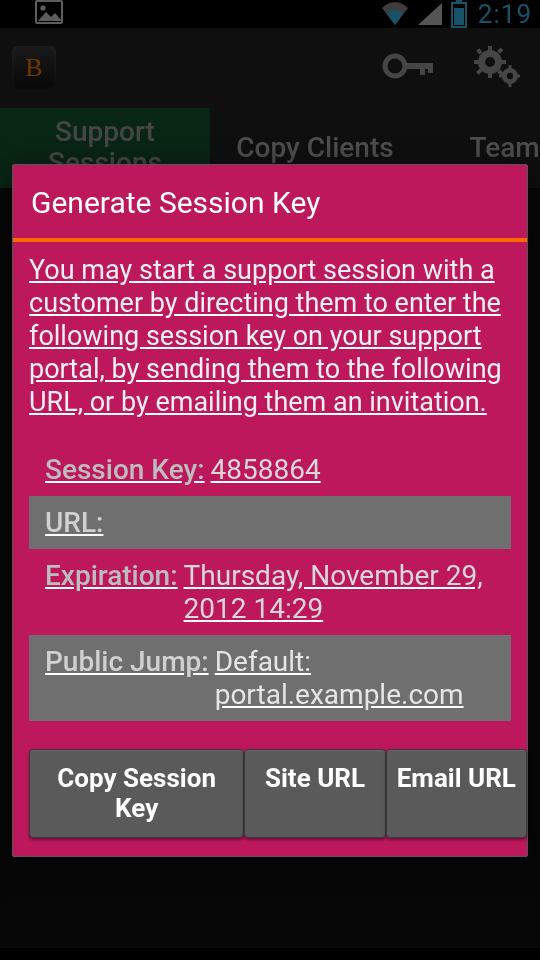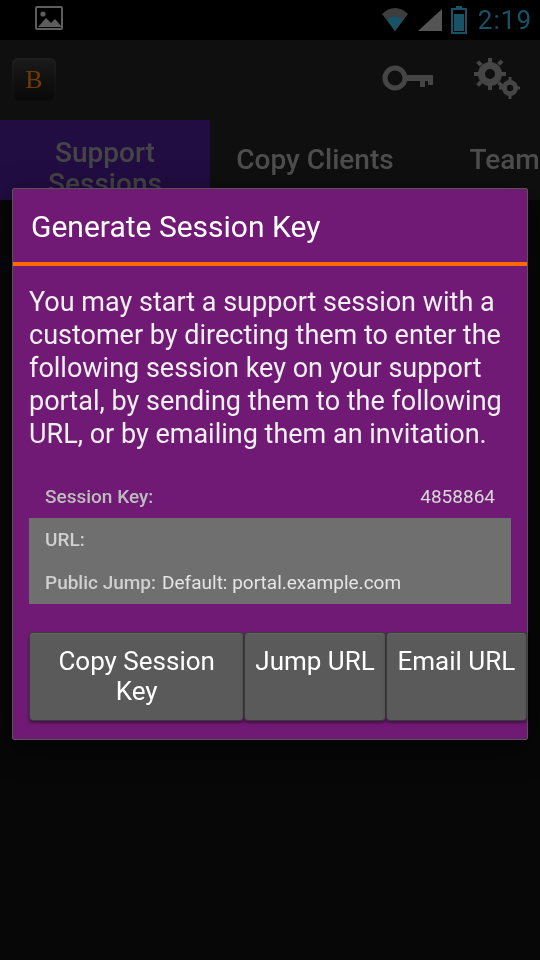--- a/index.html
+++ b/index.html
@@ -1,21 +1,21 @@
 <!DOCTYPE html>
 <html><head>
 <meta charset="utf-8">
 <style>
   * { margin:0; padding:0; box-sizing:border-box; }
   html,body { width:540px; height:960px; overflow:hidden; font-family:"Roboto","Helvetica Neue",Arial,sans-serif; }
   body { background:#000; color:#fff; position:relative; }
 
   
   .status-bar {
-    height:40px; background:#000; display:flex; align-items:center;
+    height:28px; background:#000; display:flex; align-items:center;
     padding:0 8px; justify-content:space-between;margin-left:27px;
   }
   .status-left { display:flex; align-items:center; }
   .status-right { display:flex; align-items:center; gap:6px; }
   .status-right svg { display:block; }
   .clock { color:#33b5e5; font-size:26px; letter-spacing:1px; margin-left:4px; font-weight:400; }
 
   
   .toolbar {
     height:80px; background:#222; display:flex; align-items:center;
@@ -31,56 +31,56 @@
   }
   .toolbar-right { display:flex; align-items:center; gap:38px; margin-right:8px; }
 
   
   .tabs { height:80px; background:#222; display:flex; align-items:stretch; overflow:hidden; }
   .tab {
     flex:0 0 210px; display:flex; align-items:center; justify-content:center;
     text-align:center; color:#aaa; font-size:28px; font-weight:500;
     line-height:1.1;
   }
-  .tab.active { background:#4c1d95; color:#9a9a9a;align-items:flex-end; }
+  .tab.active { background:#14532d; color:#9a9a9a; }
 
   
   .main-area { height:760px; background:#111; }
 
   
   .modal-backdrop {
     position:absolute; left:0; top:0; width:540px; height:960px;
     background:rgba(0,0,0,0.55);
   }
   .modal {
-    position:absolute; left:12px; right:12px; top:188px;
-    background:#701a75; border:1px solid #555;
+    position:absolute; left:12px; right:12px; top:164px;
+    background:#be185d; border:1px solid #555;
     border-radius:2px;
     box-shadow:0 8px 30px rgba(0,0,0,0.6);
   }
   .modal-title {
     padding:20px 18px 18px 18px; font-size:30px; font-weight:400; color:#fff;
   }
   .modal-sep { height:4px; background:#ff6a00; }
-  .modal-body { padding:20px 16px 16px 16px; }
+  .modal-body { padding:12px 16px 16px 16px;text-decoration:underline; }
   .modal-desc { font-size:27px; line-height:1.22; color:#f0f0f0; }
 
   .info-block { margin-top:24px; }
   .info-row {
-    display:flex; padding:10px 16px; font-size:19px;
+    display:flex; padding:10px 16px; font-size:28px;
   }
   .info-row.alt { background:#6f6f6f; }
   .info-label { color:#bdbdbd; font-weight:500; flex:0 0 auto; padding-right:6px; }
   .info-row.alt .info-label { color:#d0d0d0;text-align:center; }
-  .info-value { color:#d8d8d8; text-align:right; flex:1; word-break:break-word; }
+  .info-value { color:#d8d8d8; flex:1; word-break:break-word; }
   .info-row.alt .info-value { color:#e5e5e5; }
   .info-row.left-val .info-value { text-align:left; }
 
   .modal-buttons {
-    display:flex; gap:0; padding:12px 0 18px 16px;
+    display:flex; gap:0; padding:12px 0 18px 16px;font-weight:bold;
   }
   .m-btn {
     flex:0 0 auto; background:#5a5a5a; border:1px solid #3a3a3a; border-radius:4px;
     color:#fff; font-size:26px; text-align:center; padding:14px 8px;
     line-height:1.15;
     box-shadow:inset 0 1px 0 rgba(255,255,255,0.08), 0 2px 3px rgba(0,0,0,0.4);
   }
   .m-btn.b1 { flex:1.6; }
   .m-btn.b2 { flex:1; }
   .m-btn.b3 { flex:1; }
@@ -189,27 +189,31 @@
 
       <div class="info-row">
         <div class="info-label">Session Key:</div>
         <div class="info-value">4858864</div>
       </div>
 
       <div class="info-row alt">
         <div class="info-label">URL:</div>
       </div>
 
+      <div class="info-row">
+        <div class="info-label">Expiration:</div>
+        <div class="info-value">Thursday, November 29, 2012 14:29</div>
+      </div>
 
       <div class="info-row alt left-val">
         <div class="info-label">Public Jump:</div>
         <div class="info-value">Default: portal.example.com</div>
       </div>
 
     </div>
   </div>
 
   <div class="modal-buttons">
     <div class="m-btn b1">Copy Session Key</div>
-    <div class="m-btn b2">Jump URL</div>
+    <div class="m-btn b2">Site URL</div>
     <div class="m-btn b3">Email URL</div>
   </div>
 </div>
 
 </body></html>

